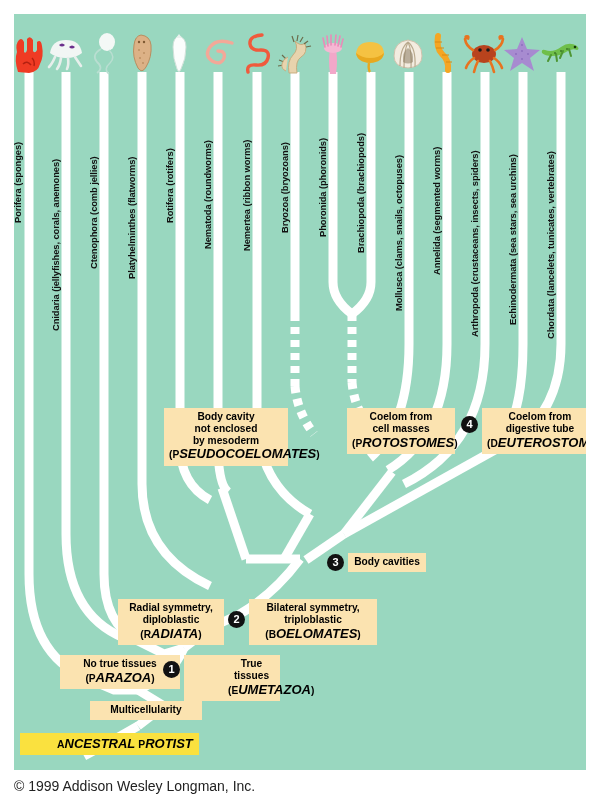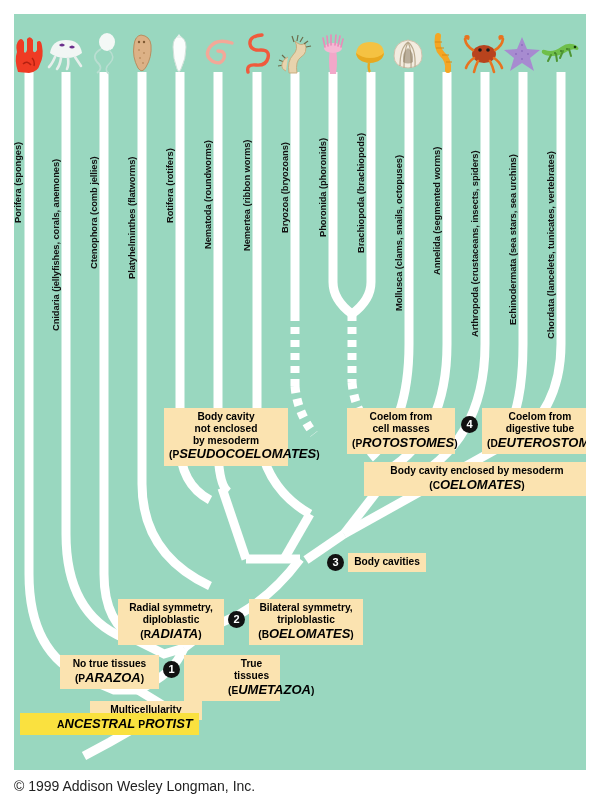--- a/index.html
+++ b/index.html
@@ -307,38 +307,37 @@
   <div class="phylum" style="left:542px; top:314px;">Chordata (lancelets, tunicates, vertebrates)</div>
 
   <div class="box" style="left:150px;top:394px;width:124px;">Body cavity<br>not enclosed<br>by mesoderm<br>(P<span class="k">SEUDOCOELOMATES</span>)</div>
 
   <div class="box" style="left:333px;top:394px;width:108px;">Coelom from<br>cell masses<br>(P<span class="k">ROTOSTOMES</span>)</div>
 
   <div class="num" style="left:447px;top:402px;">4</div>
 
   <div class="box" style="left:468px;top:394px;width:116px;">Coelom from<br>digestive tube<br>(D<span class="k">EUTEROSTOMES</span>)</div>
 
-  <div class="box" style="left:350px;top:448px;width:226px;">Body cavity enclosed by mesoderm<br>(C<span class="k">OELOMATES</span>)</div>
 
 
   <div class="num" style="left:313px;top:540px;">3</div>
 
   <div class="box" style="left:334px;top:539px;width:78px;">Body cavities</div>
 
   <div class="box" style="left:104px;top:585px;width:106px;">Radial symmetry,<br>diploblastic<br>(R<span class="k">ADIATA</span>)</div>
 
   <div class="num" style="left:214px;top:597px;">2</div>
 
-  <div class="box" style="left:235px;top:585px;width:114px;">Bilateral symmetry,<br>triploblastic<br>(B<span class="k">OELOMATES</span>)</div>
-
-  <div class="box" style="left:46px;top:641px;width:99px;">No true tissues<br>(P<span class="k">ARAZOA</span>)</div>
+  <div class="box" style="left:235px;top:585px;width:128px;">Bilateral symmetry,<br>triploblastic<br>(B<span class="k">OELOMATES</span>)</div>
+
+  <div class="box" style="left:46px;top:641px;width:120px;">No true tissues<br>(P<span class="k">ARAZOA</span>)</div>
 
   <div class="num" style="left:149px;top:647px;">1</div>
 
   <div class="box" style="left:170px;top:641px;width:96px;padding-left:44px;">True tissues<br>(E<span class="k">UMETAZOA</span>)</div>
 
   <div class="box" style="left:76px;top:687px;width:112px;">Multicellularity</div>
 
-  <div class="root-box" style="left:6px;top:699px;padding-left:37px;">A<span class="k">NCESTRAL</span> P<span class="k">ROTIST</span></div>
+  <div class="root-box" style="left:6px;top:719px;padding-left:37px;">A<span class="k">NCESTRAL</span> P<span class="k">ROTIST</span></div>
 
 </div>
 
 <div id="copyright">© 1999 Addison Wesley Longman, Inc.</div>
 
 </body></html>

